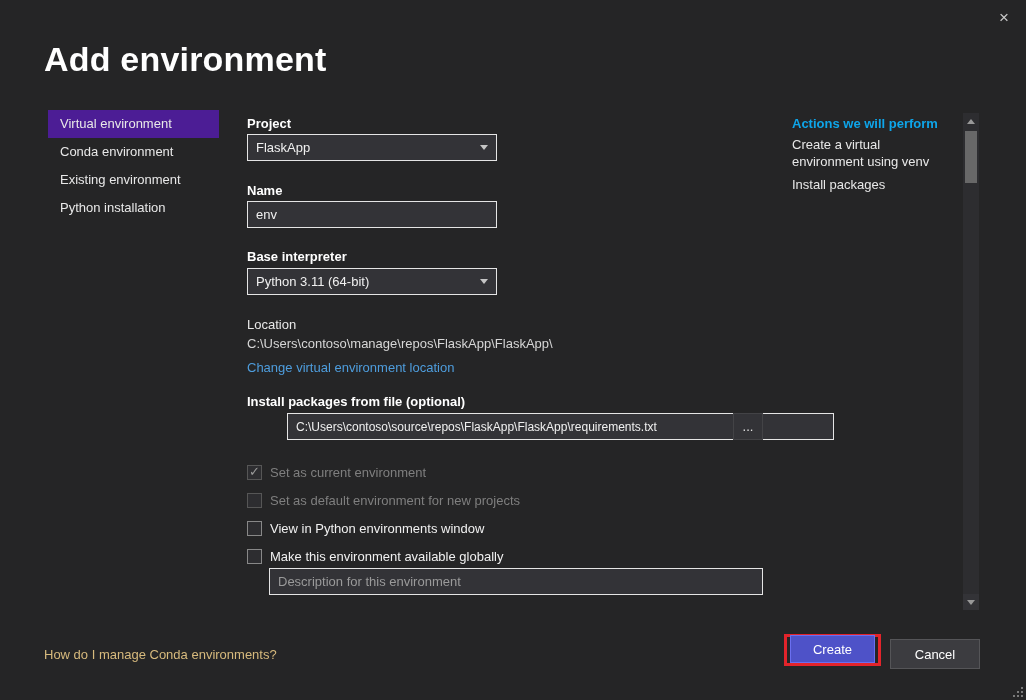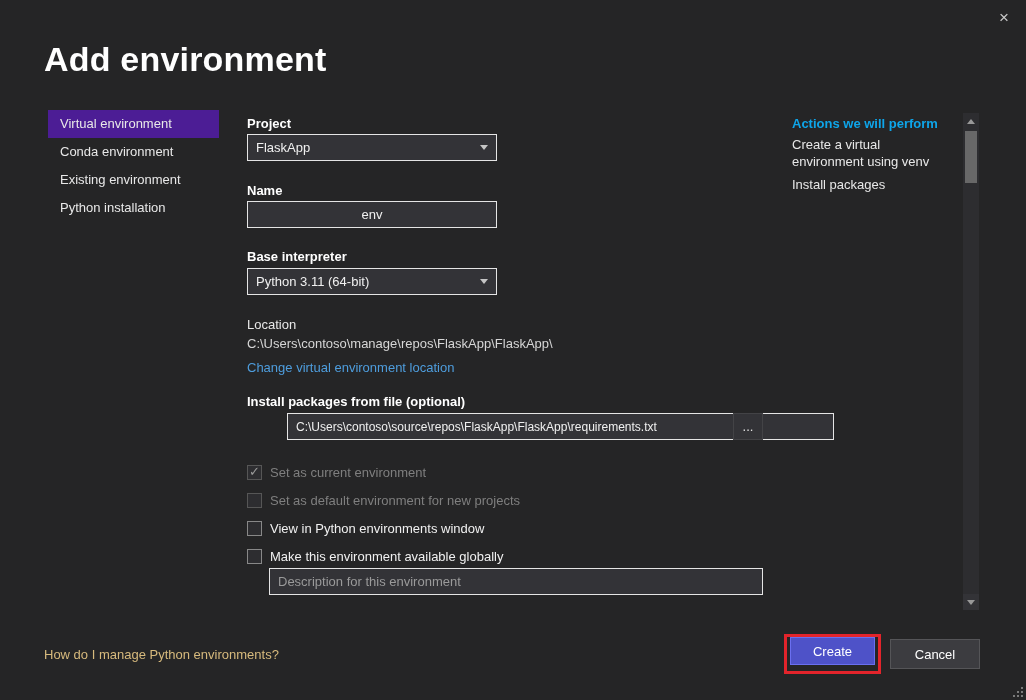--- a/index.html
+++ b/index.html
@@ -209,24 +209,24 @@
     left: 2px; top: 18px;
     width: 12px; height: 52px;
     background: #686868;
     cursor: pointer;
   }
 
   
   .create-highlight {
     position: absolute;
     left: 784px; top: 634px;
-    width: 97px; height: 40px;
+    width: 97px; height: 32px;
     border: 3px solid #e3242b;
     display: flex;
-    align-items: flex-start;
+    align-items: flex-end;
     justify-content: center;
   }
   .create-btn {
     width: 85px; height: 28px;
     background: #4e52c8;
     border: 1px solid #6a6ff0;
     color: #ffffff;
     font-size: 13px;
     font-family: "Liberation Sans", sans-serif;
     cursor: pointer;
@@ -271,21 +271,21 @@
     <div class="sidebar-item">Python installation</div>
   </div>
 
   <div class="form-label" style="left:247px; top:116px;">Project</div>
   <div class="dropdown" style="left:247px; top:134px; width:250px;">
     <span>FlaskApp</span>
     <span class="chevron-down"></span>
   </div>
 
   <div class="form-label" style="left:247px; top:183px;">Name</div>
-  <input class="input-box" style="left: 247px; top: 201px; width: 250px; text-align: center;" type="text" value="env">
+  <input class="input-box" style="left: 247px; top: 201px; width: 250px;" type="text" value="env">
 
   <div class="form-label" style="left:247px; top:249px;">Base interpreter</div>
   <div class="dropdown" style="left:247px; top:268px; width:250px;">
     <span>Python 3.11 (64-bit)</span>
     <span class="chevron-down"></span>
   </div>
 
   <div class="form-label regular" style="left:247px; top:317px;">Location</div>
   <div class="static-text" style="left:247px; top:336px;">C:\Users\contoso\manage\repos\FlaskApp\FlaskApp\</div>
   <div class="link" style="left:247px; top:360px;">Change virtual environment location</div>
@@ -320,21 +320,21 @@
   <div class="scrollbar">
     <div class="scroll-arrow up">
         <span class="tri-up"></span>
       </div>
     <div class="scroll-thumb"></div>
     <div class="scroll-arrow down">
         <span class="tri-down"></span>
       </div>
   </div>
 
-  <div class="gold-link" style="left:44px; top:647px;">How do I manage Python environments?</div>
+  <div class="gold-link" style="left:44px; top:647px;">How do I manage Conda environments?</div>
 
   <div class="create-highlight">
     <button class="create-btn">Create</button>
   </div>
   <button class="cancel-btn">Cancel</button>
 
   <div class="resize-grip">
     <i style="right:0; bottom:0;"></i>
     <i style="right:4px; bottom:0;"></i>
     <i style="right:8px; bottom:0;"></i>

